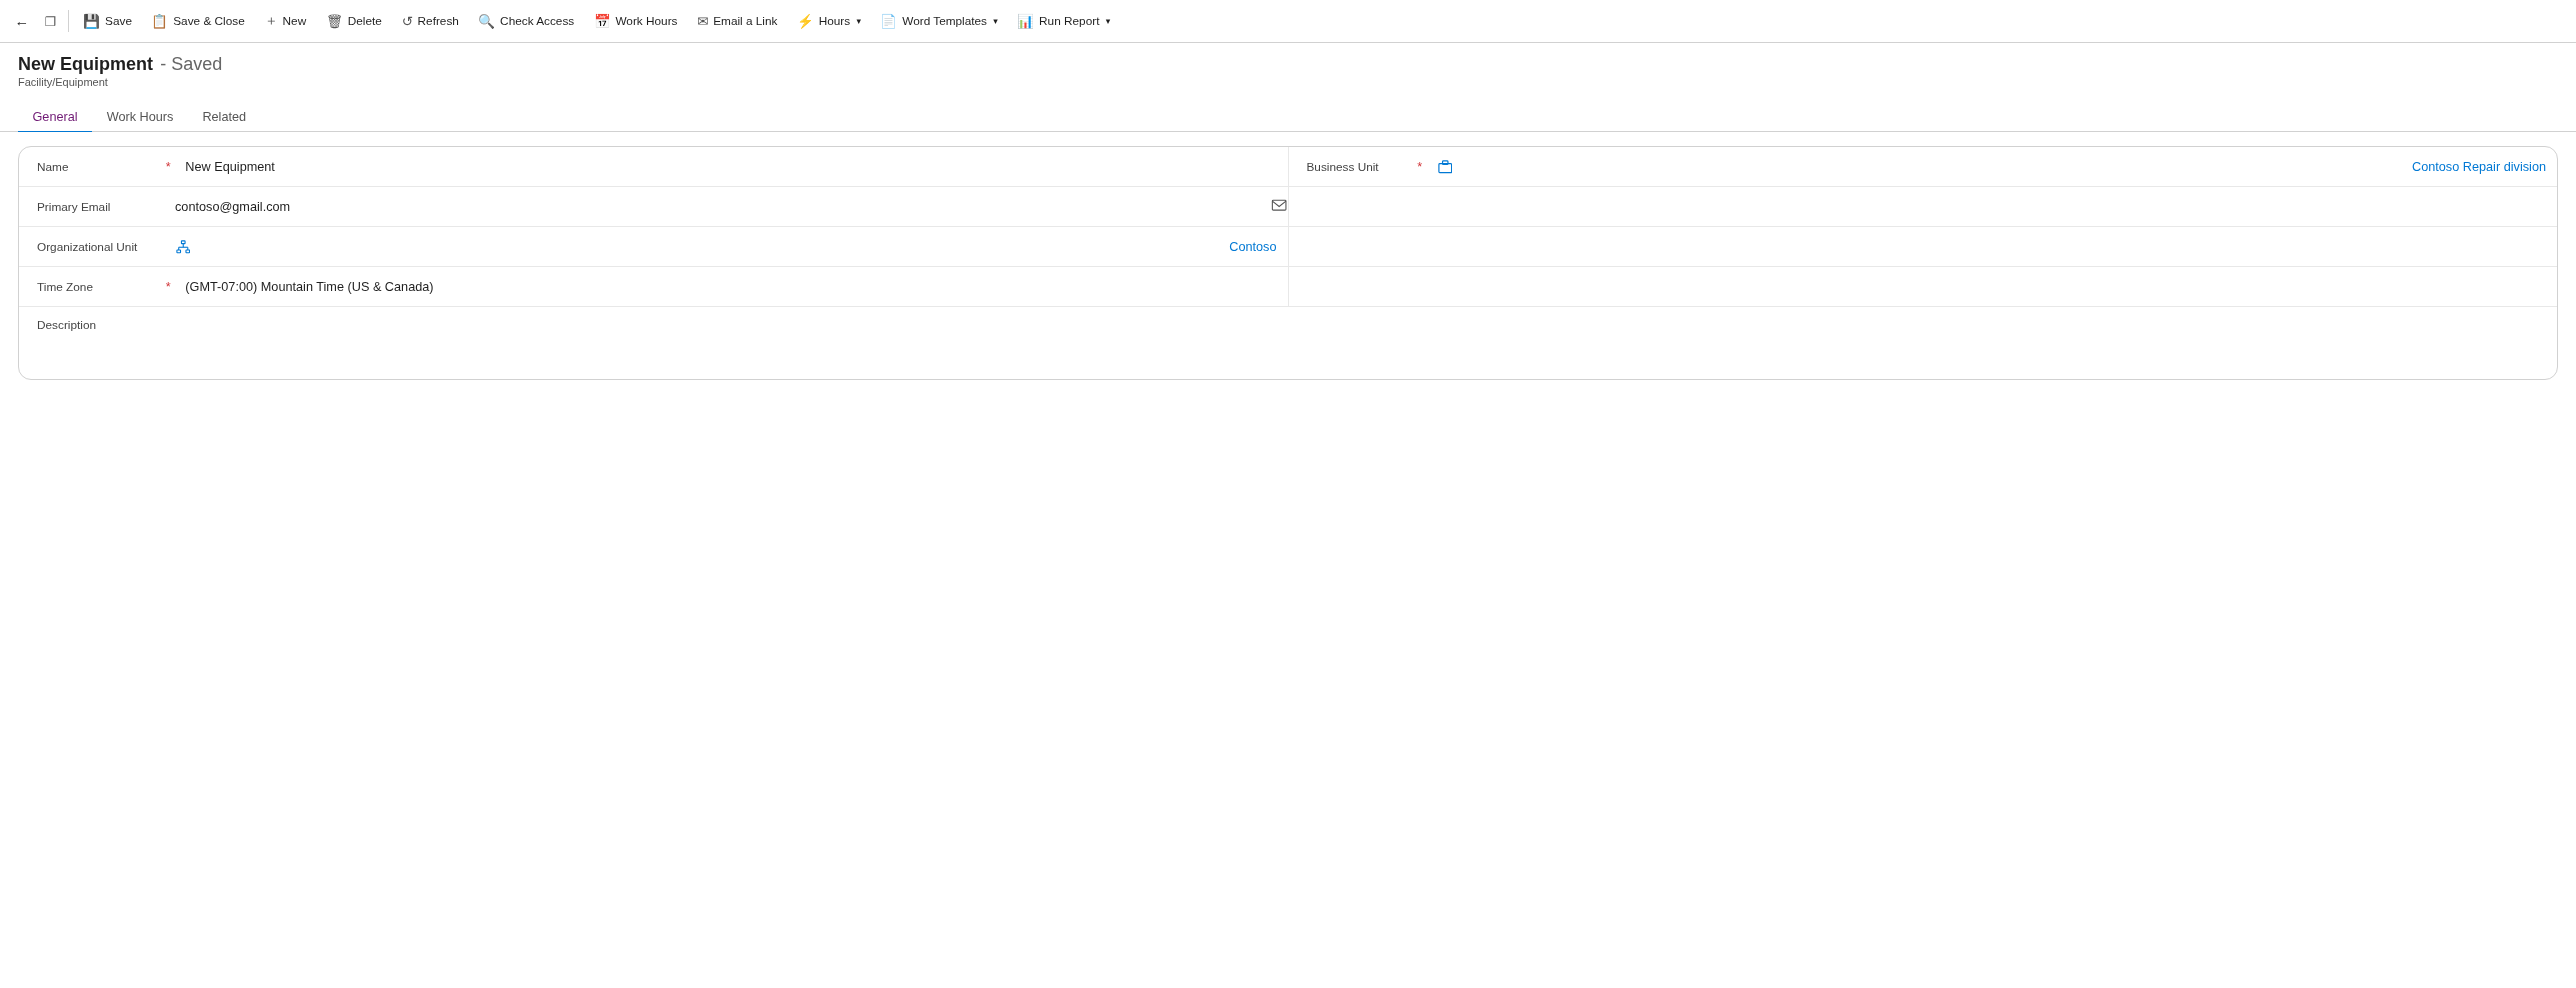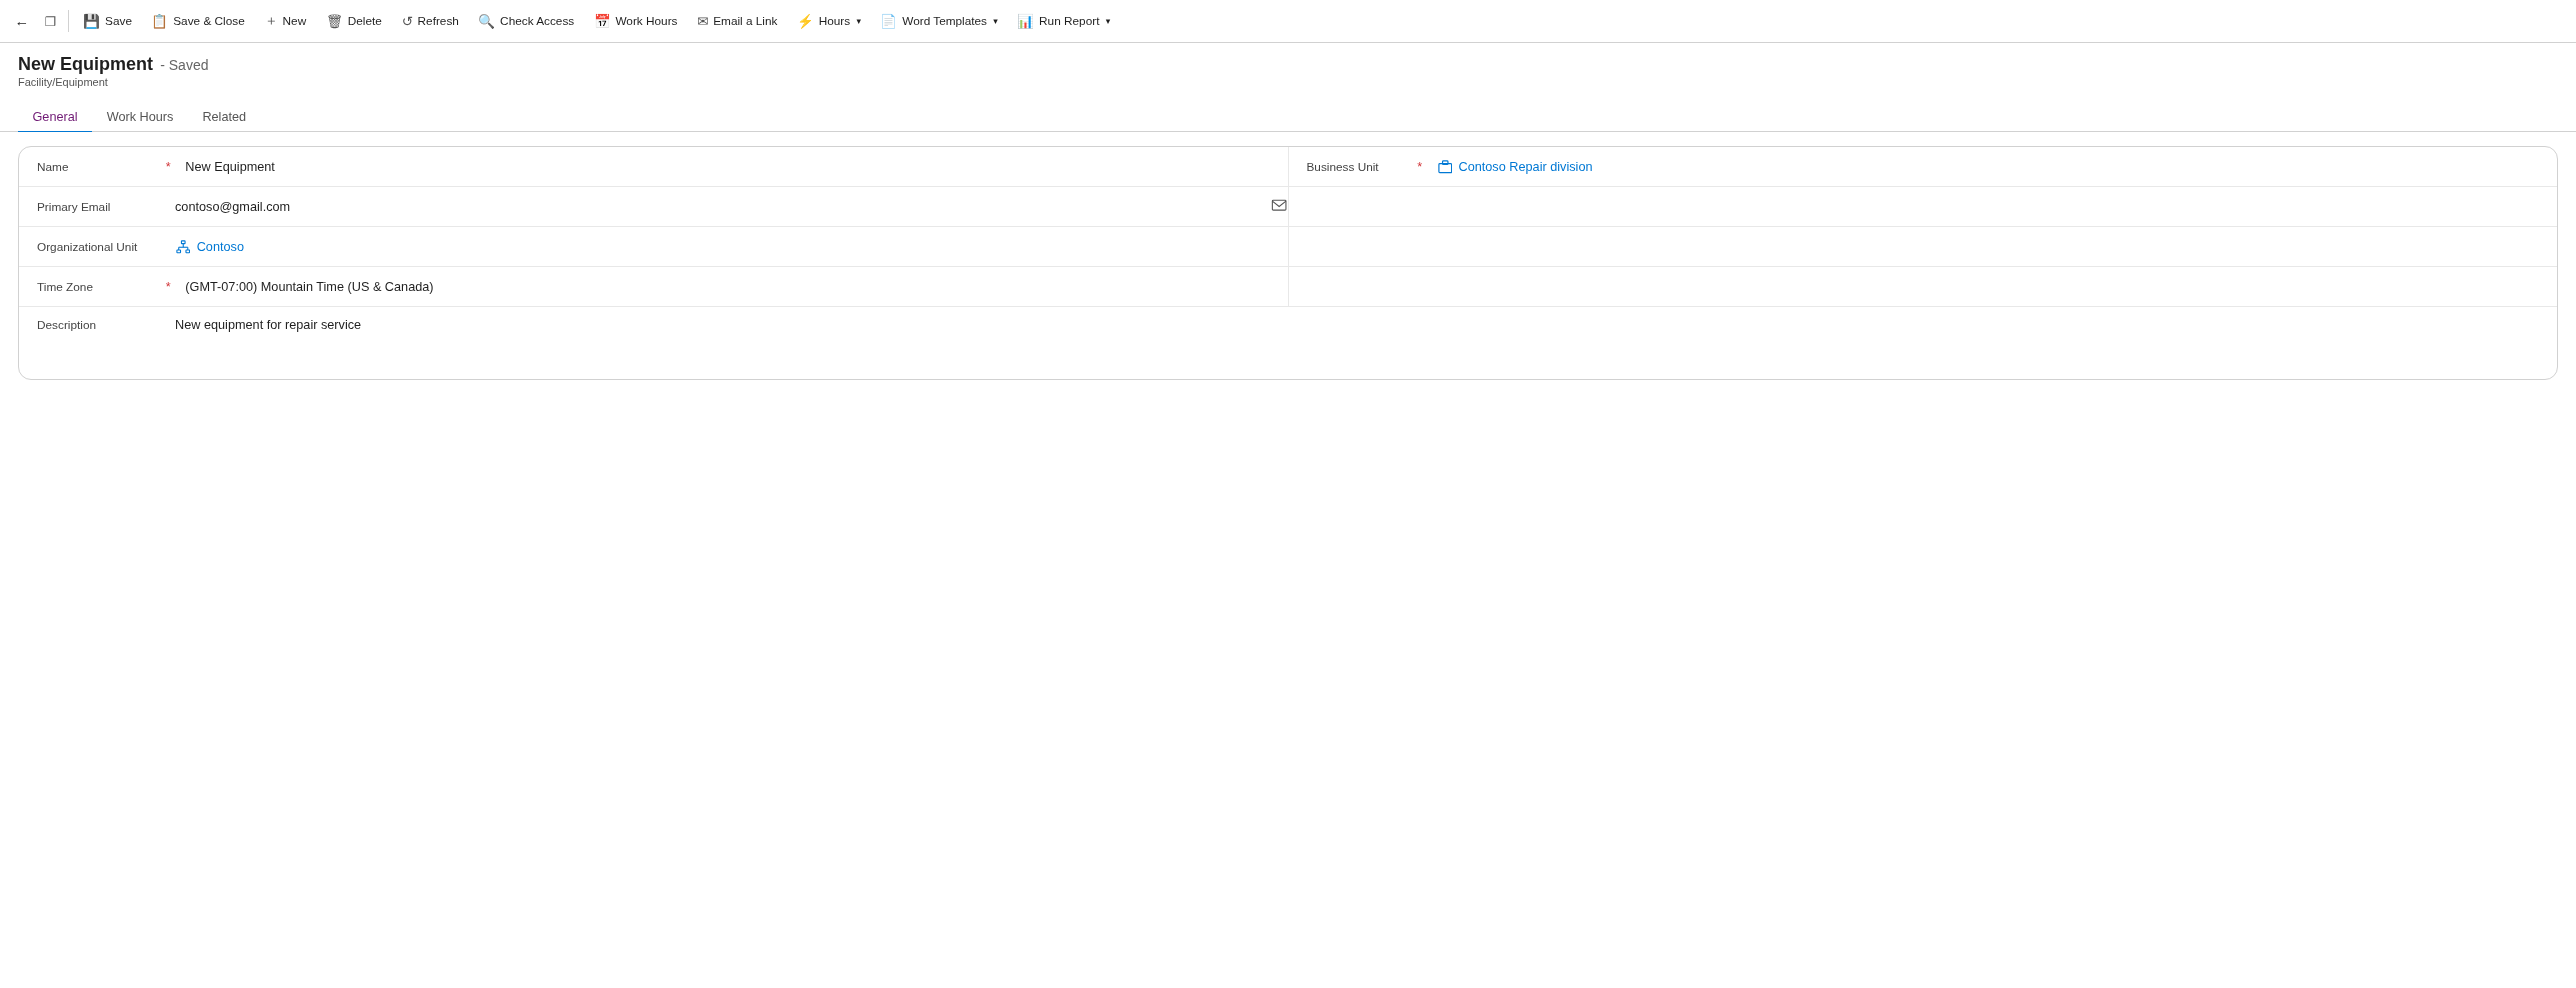--- a/index.html
+++ b/index.html
@@ -50,21 +50,21 @@
       display: flex;
       align-items: baseline;
       gap: 7.2px;
     }
     .page-title {
       font-size: 18px;
       font-weight: 600;
       color: #1f1f1f;
     }
     .page-saved {
-      font-size: 14px;
+      font-size: 18px;
       color: #666;
     }
     .page-subtitle {
       font-size: 11px;
       color: #555;
       margin-top: 1px;
     }
 
     
     .tabs {
@@ -126,20 +126,21 @@
       font-size: 12.7px;
       color: #1f1f1f;
       flex: 1;
     }
     .form-value.link {
       color: #0078d4;
       cursor: pointer;
       display: flex;
       align-items: center;
       gap: 5.4px;
+      justify-content: space-between;
     }
 
     .form-right .form-label {
       width: 127px;
     }
 
     
     .form-row-full {
       display: flex;
       align-items: flex-start;
@@ -360,17 +361,16 @@
     <div class="form-left">
       <span class="form-label">Time Zone</span>
       <span class="form-required">*</span>
       <span class="form-value">(GMT-07:00) Mountain Time (US &amp; Canada)</span>
     </div>
     <div class="form-right"></div>
   </div>
 
   <div class="form-row-full">
     <span class="form-label">Description</span>
-    <span class="form-value">New equipment for repair service</span>
   </div>
 
 </div>
 
 
 </body></html>

